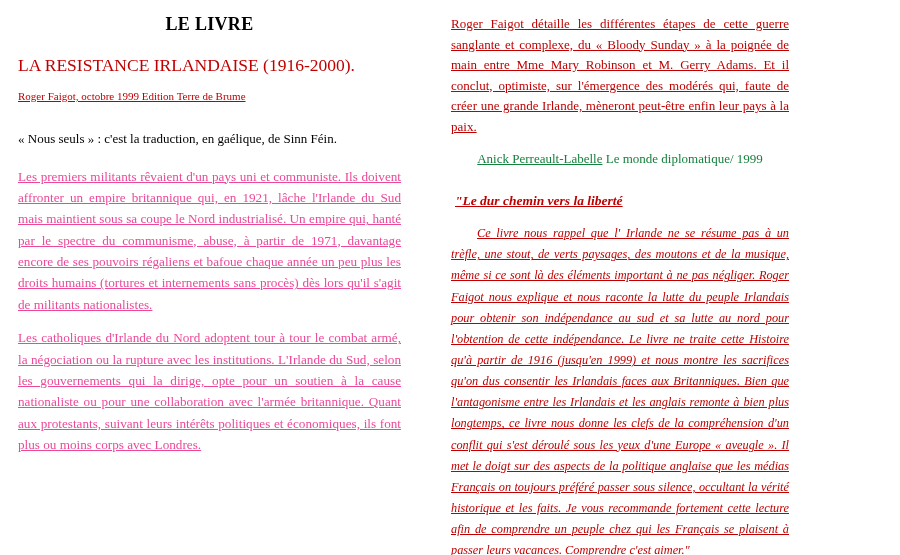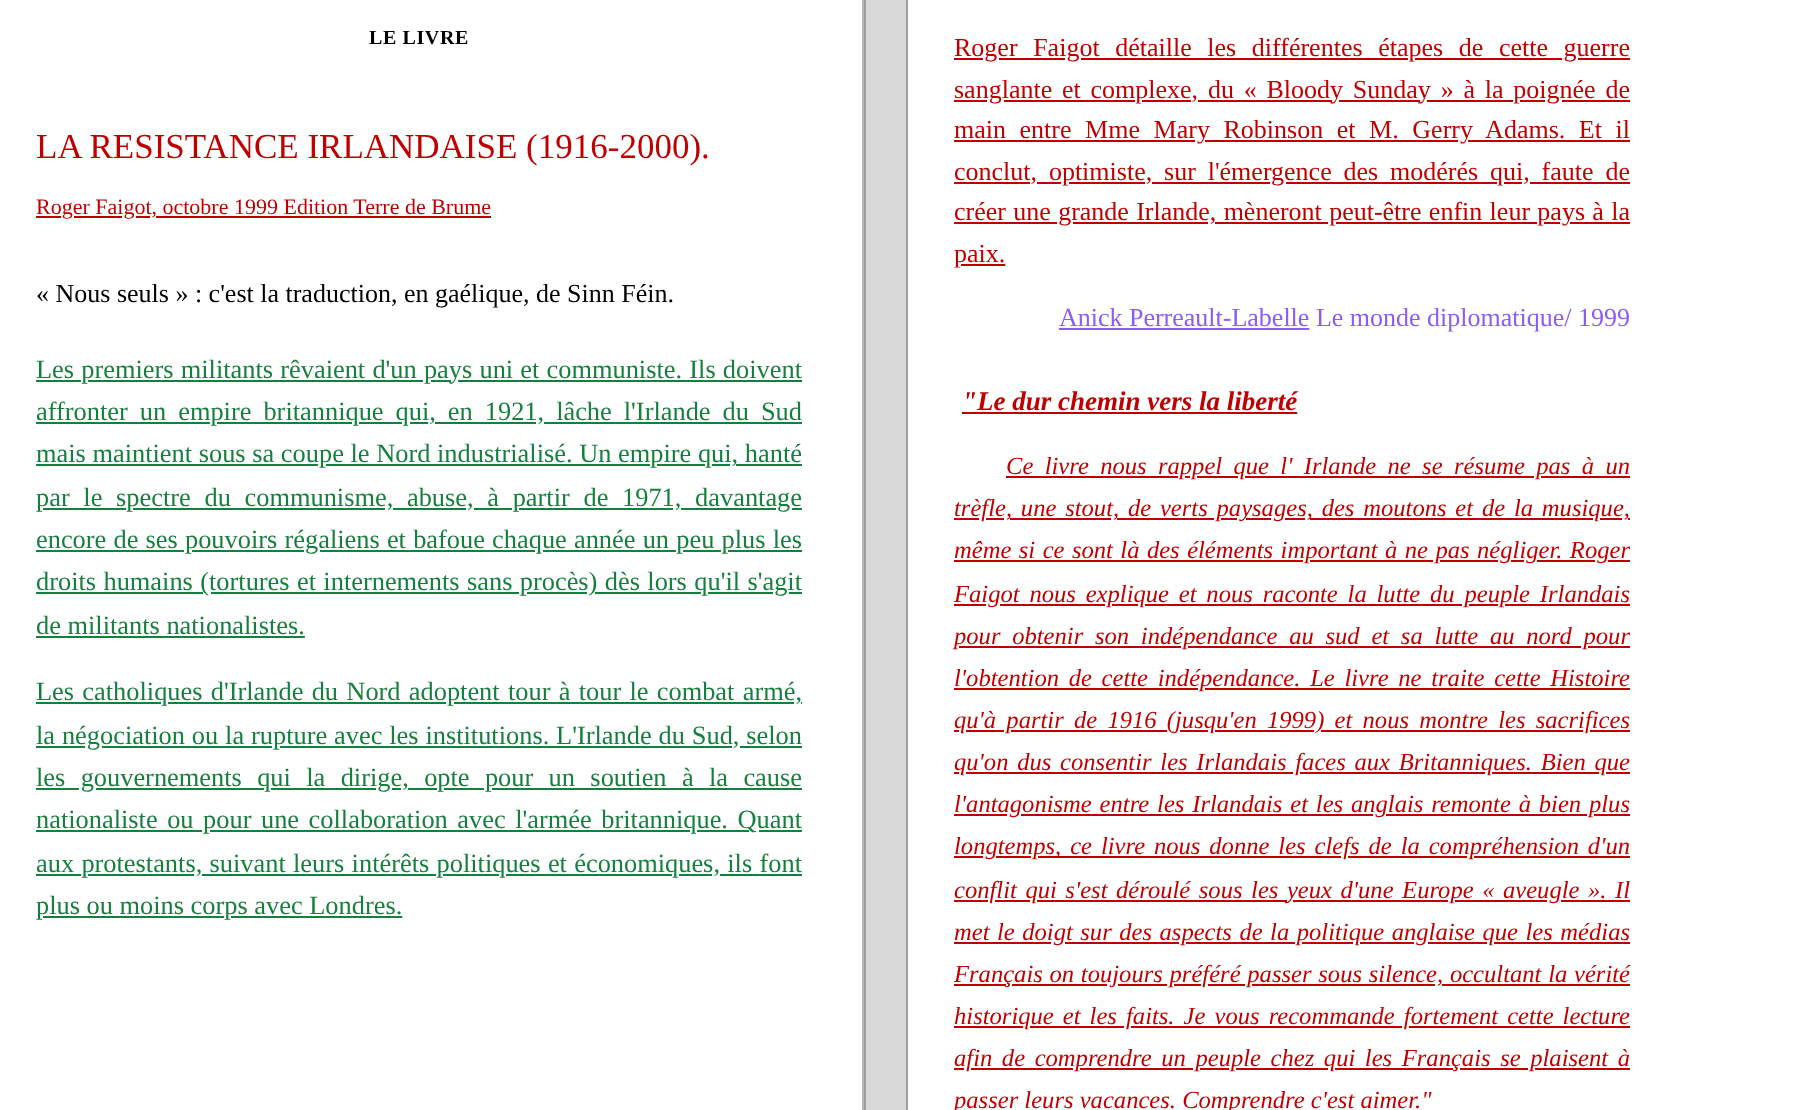--- a/index.html
+++ b/index.html
@@ -33,33 +33,33 @@
     left: 432px;
     top: 0;
     width: 22px;
     height: 555px;
     background: #d9d9d9;
     border-left: 1px solid #9f9f9f;
     border-right: 1px solid #9f9f9f;
     box-sizing: border-box;
   }
   .page-right {
-    left: 455px;
+    left: 429px;
     width: 382px;
     padding: 14px 22px 0 22px;
   }
 
   
   .doc-title {
     text-align: center;
     font-weight: bold;
-    font-size: 10px;
+    font-size: 18px;
     letter-spacing: 0.3px;
     color: #000;
-    margin: 0 0 38px 0;
+    margin: 0 0 20px 0;
   }
   .main-title {
     text-align: left;
     color: #c00000;
     font-size: 17.5px;
     margin: 0 0 14px 0;
     font-family: "Liberation Serif", serif;
   }
   .byline {
     color: #c00000;
@@ -67,21 +67,21 @@
     margin: 0 0 28px 0;
   }
   .u { text-decoration: underline; }
   .lead {
     font-size: 13px;
     color: #000;
     margin: 0 0 18px 0;
     line-height: 1.35;
   }
   .para {
-    color: #15803d;
+    color: #ec4899;
     font-size: 13.2px;
     line-height: 1.62;
     margin: 0 0 12px 0;
     text-align: justify;
   }
   .para-q {
     color: #c00000;
     font-size: 13.2px;
     line-height: 1.6;
     margin: 0 0 12px 0;
@@ -90,23 +90,23 @@
 
   
   .rp-para {
     color: #c00000;
     font-size: 13px;
     line-height: 1.58;
     margin: 0 0 10px 0;
     text-align: justify;
   }
   .rp-credit {
-    color: #8b5cf6;
+    color: #15803d;
     font-size: 13px;
-    text-align: right;
+    text-align: center;
     margin: 14px 0 26px 0;
   }
   .rp-credit .src { text-decoration: none; }
   .rp-subtitle {
     color: #c00000;
     font-size: 13.5px;
     font-weight: bold;
     font-style: italic;
     text-decoration: underline;
     margin: 0 0 14px 0;

